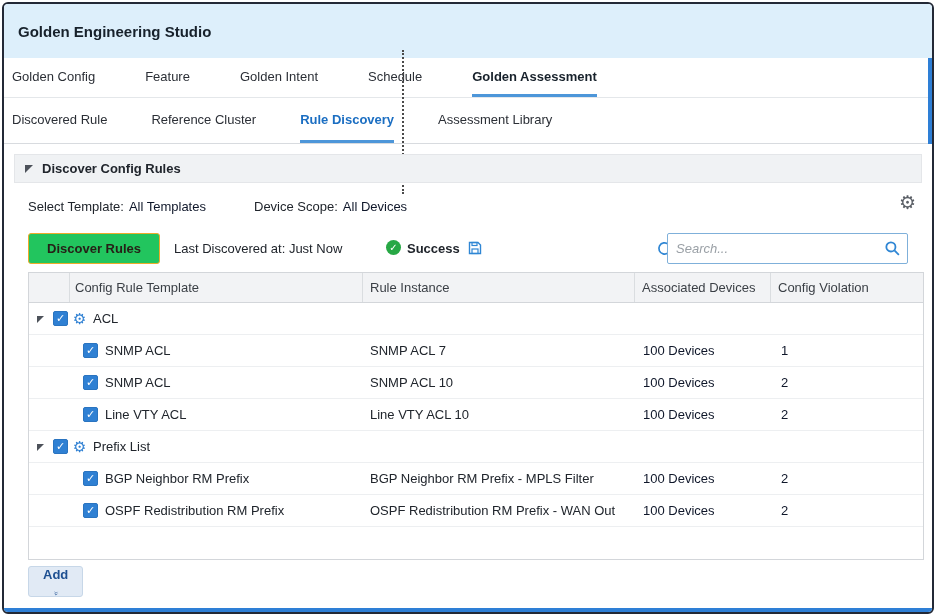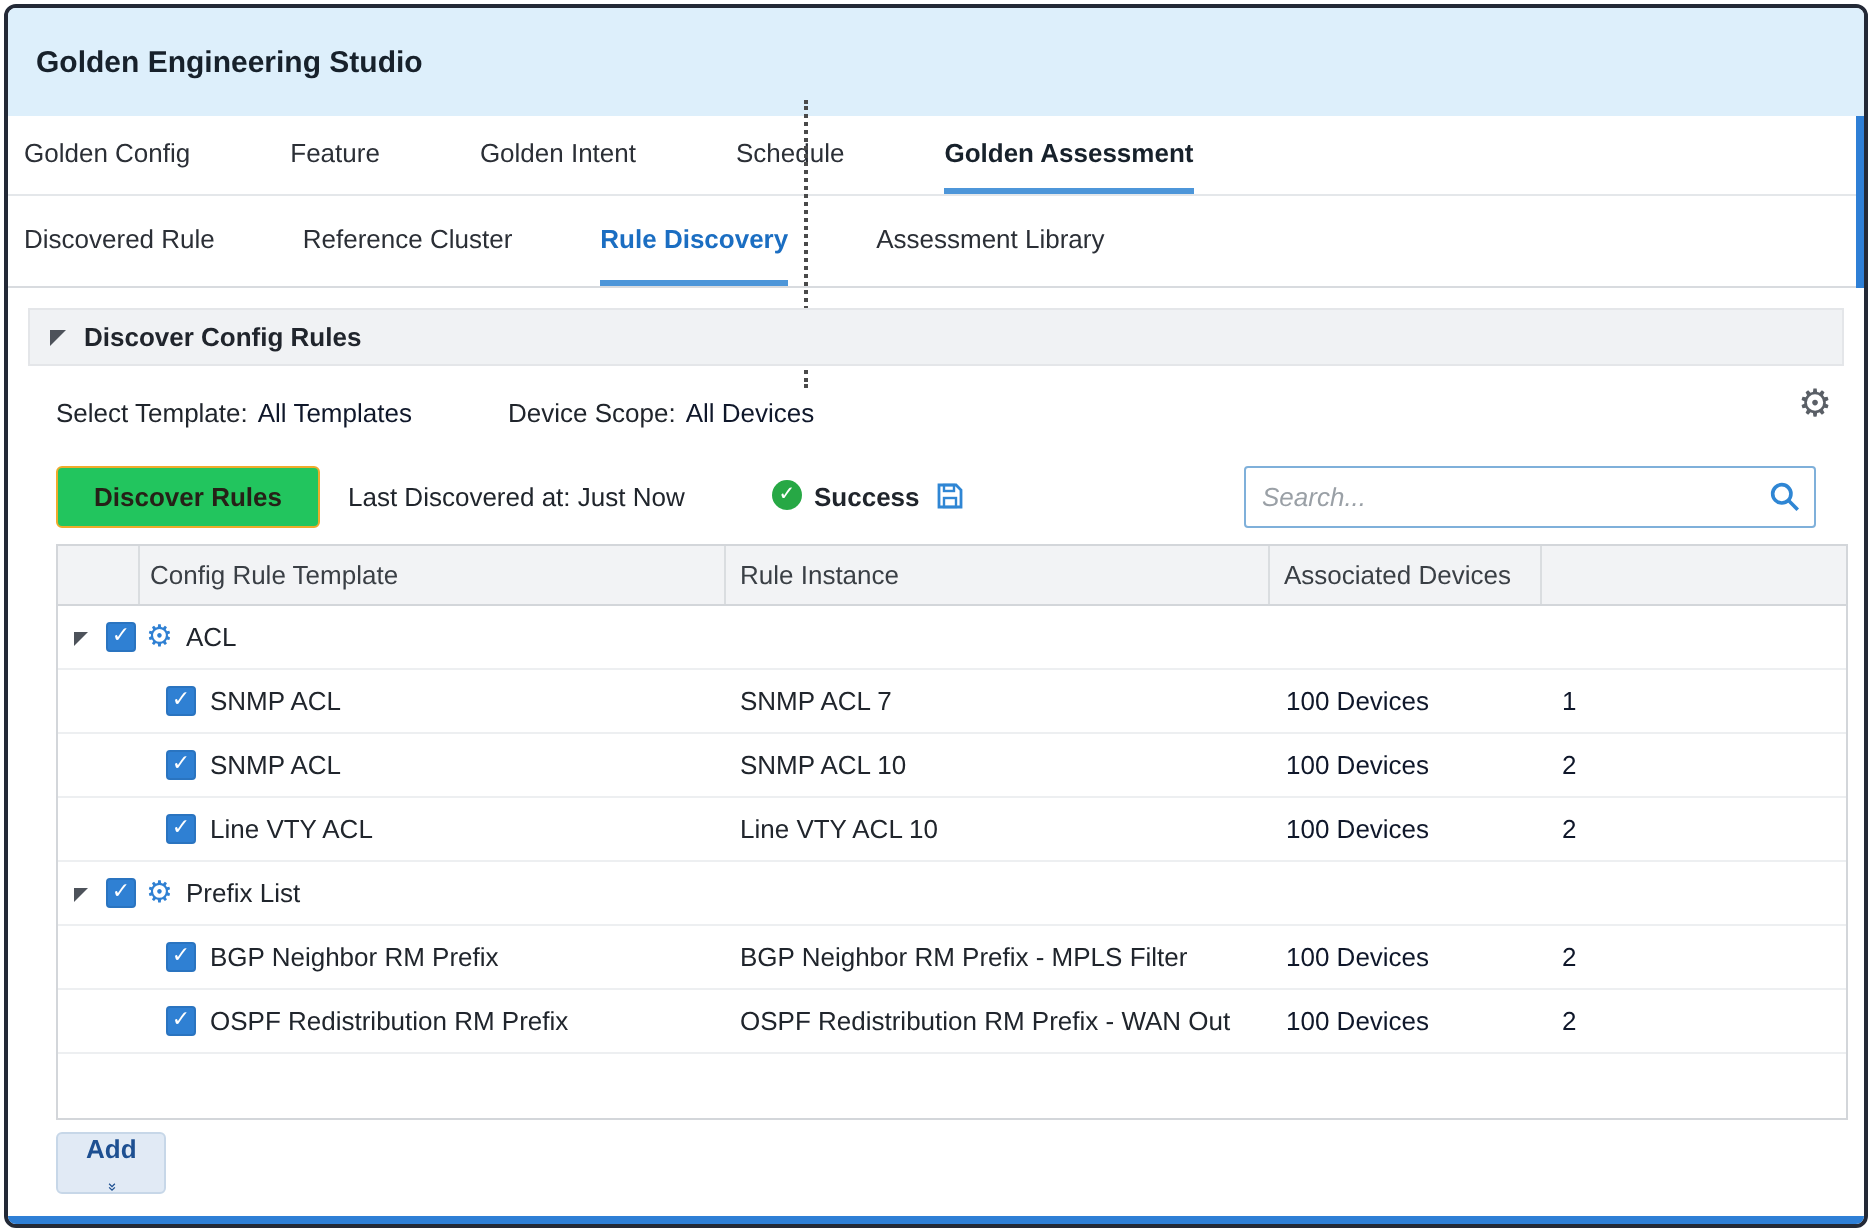--- a/index.html
+++ b/index.html
@@ -57,21 +57,21 @@
   }
   .last-disc { position: absolute; left: 146px; top: 8px; }
   .succ-ico {
     position: absolute; left: 358px; top: 7px; width: 15px; height: 15px; border-radius: 50%;
     background: #27a845; color: #fff; font-size: 10px; line-height: 15px; text-align: center; font-weight: 700;
   }
   .succ-lbl { position: absolute; left: 379px; top: 8px; font-weight: 700; }
   .save-ico { position: absolute; left: 440px; top: 8px; cursor: pointer; }
   .refresh-ico { position: absolute; left: 628px; top: 7px; cursor: pointer; }
   .searchbox {
-    position: absolute; right: 0; top: 0; width: 286px; height: 31px;
+    position: absolute; right: 0; top: 0; width: 241px; height: 31px;
     border: 1px solid #7fb0da; border-radius: 2px; background: #fff;
     display: flex; align-items: center;
   }
   .searchbox input {
     flex: 1; border: none; outline: none; height: 100%; padding: 0 8px;
     font-size: 13px; font-style: italic; color: #444; font-family: inherit; background: transparent;
   }
   .searchbox input::placeholder { color: #9aa0a6; font-style: italic; }
   .searchbox .mag { width: 30px; display: flex; justify-content: center; align-items: center; cursor: pointer; }
 
@@ -183,20 +183,21 @@
 
   <div class="table">
     <div class="thead">
       <span class="sep s1"></span>
       <span class="sep s2"></span>
       <span class="sep s3"></span>
       <span class="sep s4"></span>
       <span class="hc hc1">Config Rule Template</span>
       <span class="hc hc2">Rule Instance</span>
       <span class="hc hc3">Associated Devices</span>
+      <span class="hc hc4">Config Violation</span>
     </div>
     <div class="tbody">
         <div class="row">
           <span class="expander tri-sm"></span>
           <span class="checkbox cb-group">✓</span>
           <span class="gear-row">⚙</span>
           <span class="g-label">ACL</span>
         </div>
         <div class="row">
           <span class="checkbox cb-child">✓</span>

